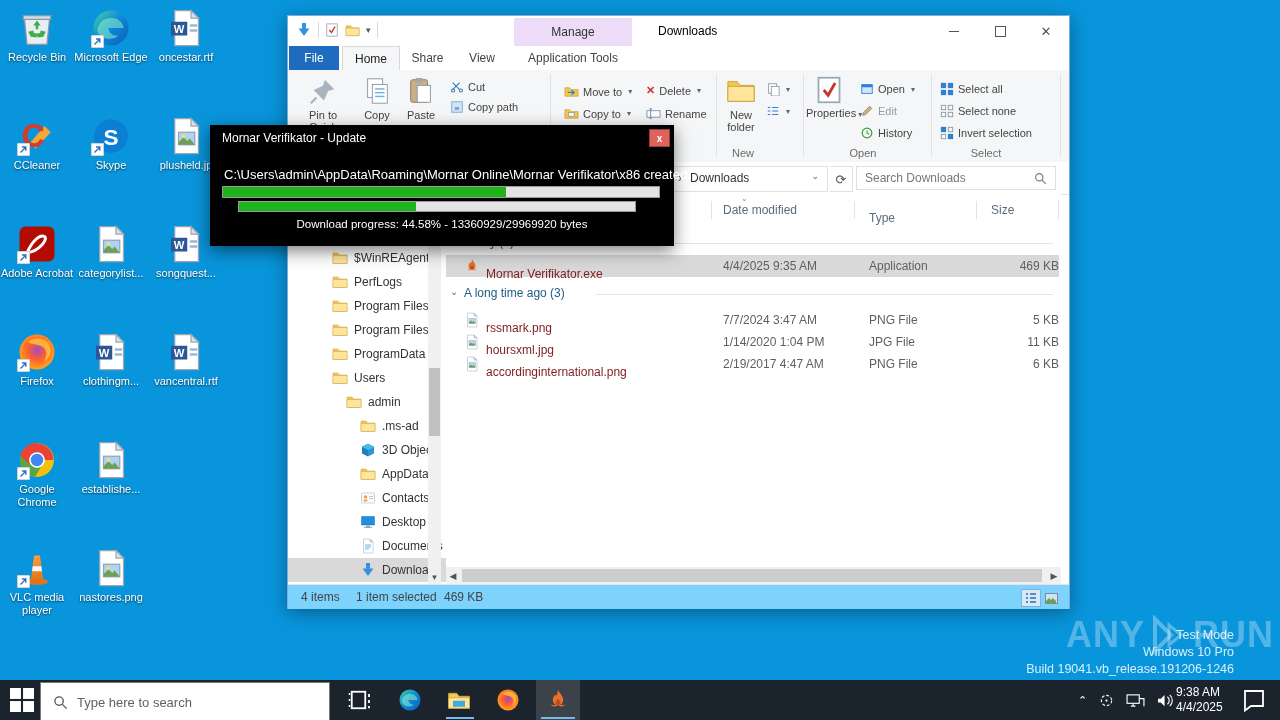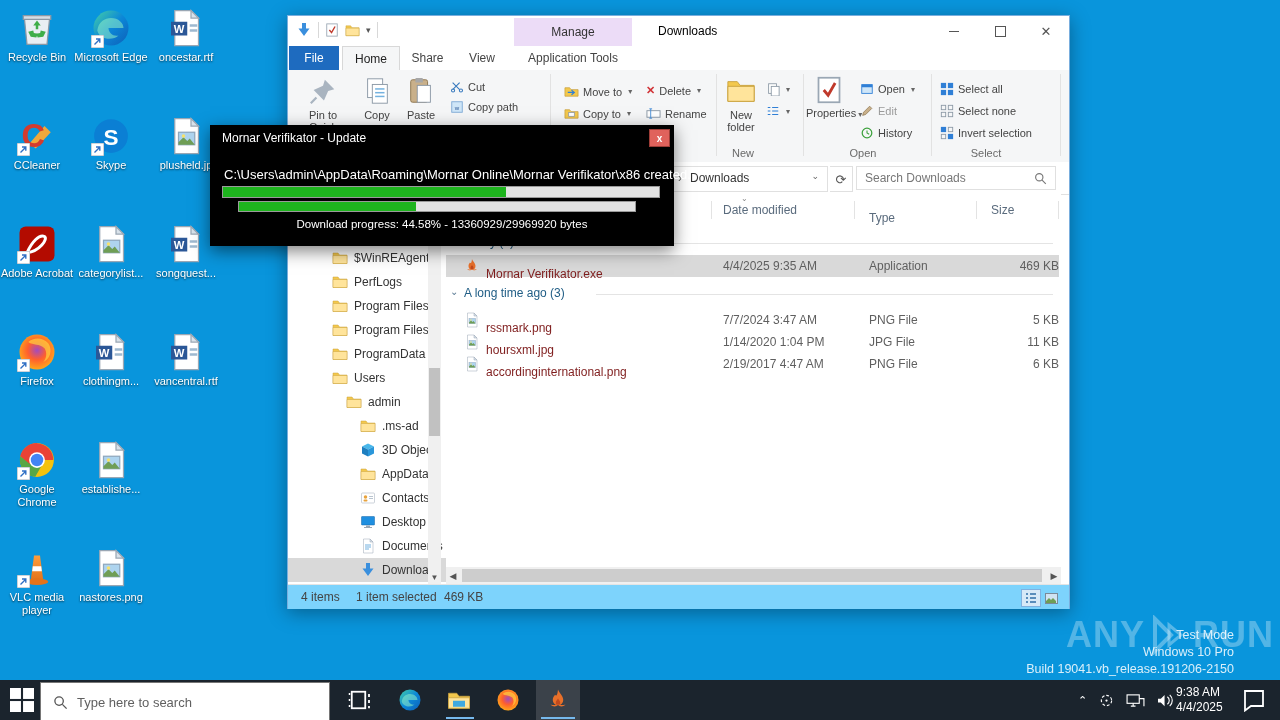--- a/index.html
+++ b/index.html
@@ -499,21 +499,21 @@
   <div class="wmbig">
     <span>ANY</span>
     <svg width="44" height="40" viewBox="0 0 44 40" style="margin:0 2px">
       <path d="M8 4l16 16L8 36V4z" fill="none" stroke="rgba(255,255,255,.32)" stroke-width="4"></path>
       <path d="M22 10l12 10-12 10V10z" fill="none" stroke="rgba(255,255,255,.32)" stroke-width="3"></path>
     </svg>
     <span>RUN</span>
   </div>
   <div class="wmsmall" style="top:628px">Test Mode</div>
   <div class="wmsmall" style="top:645px">Windows 10 Pro</div>
-  <div class="wmsmall" style="top:662px">Build 19041.vb_release.191206-2150</div>
+  <div class="wmsmall" style="top:662px">Build 19041.vb_release.191206-1246</div>
 </div>
 
 <div class="win">
   <div class="titlebar">
     <div class="qat">
       <svg width="16" height="16">
           <use href="#i-download"></use>
         </svg>
       <div class="qsep"></div>
       <svg width="14" height="14">

